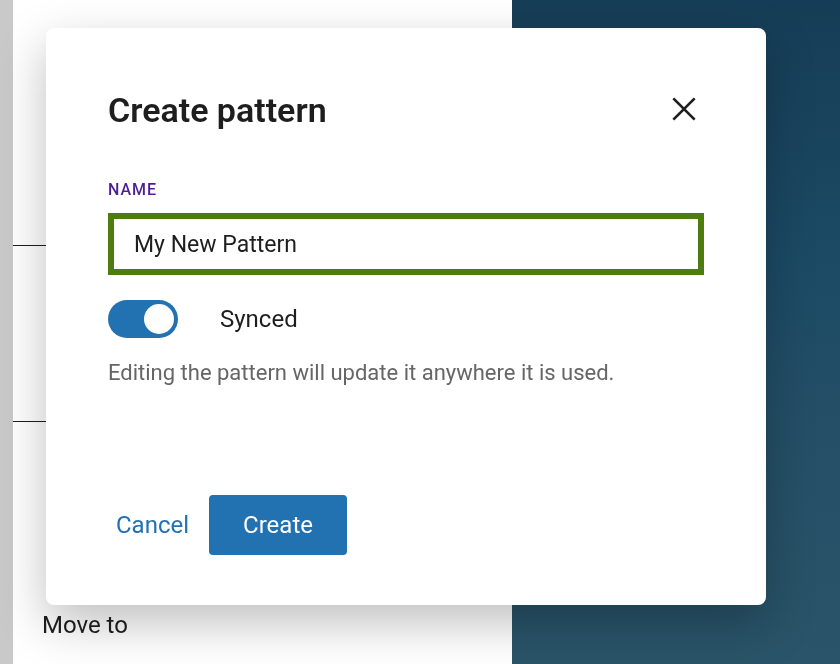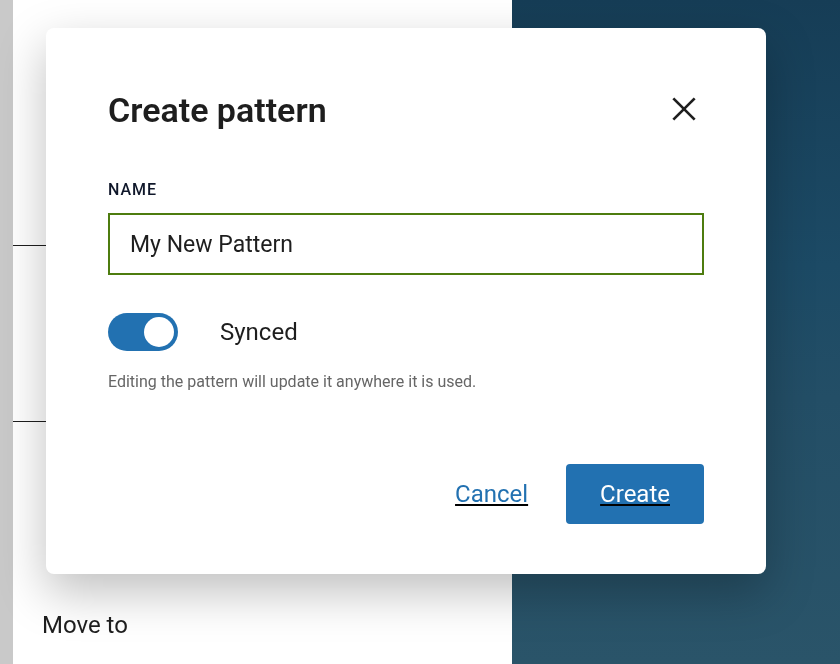--- a/index.html
+++ b/index.html
@@ -92,33 +92,33 @@
     }
     .close-btn svg {
       width: 32px;
       height: 32px;
     }
     .field-label {
       font-size: 16px;
       font-weight: 500;
       letter-spacing: 1px;
       text-transform: uppercase;
-      color: #0f172a;
+      color: #4c1d95;
       margin-bottom: 14px;
     }
     .text-input {
       width: 100%;
       height: 62px;
-      border: 2px solid #4d7c0f;
+      border: 6px solid #4d7c0f;
       padding: 0 20px;
       font-size: 23px;
       color: #1e1e1e;
       outline: none;
       font-family: inherit;
-      margin-bottom: 38px;
+      margin-bottom: 25px;
     }
     .toggle-row {
       display: flex;
       align-items: center;
       gap: 42px;
       margin-bottom: 20px;
     }
     .toggle {
       width: 70px;
       height: 38px;
@@ -136,31 +136,29 @@
       width: 30px;
       height: 30px;
       border-radius: 50%;
       background: #fff;
     }
     .toggle-label {
       font-size: 24px;
       color: #1e1e1e;
     }
     .helper-text {
-      font-size: 16px;
+      font-size: 22px;
       color: #666;
       line-height: 1.4;
-      margin-bottom: 69px;
+      margin-bottom: 104px;
     }
     .modal-actions {
       display: flex;
-      justify-content: flex-end;
-      gap: 30px;
-      align-items: center;
-      text-decoration: underline;
+      gap: 12px;
+      align-items: center;
     }
     .btn-secondary {
       background: none;
       border: none;
       color: #2271b1;
       font-size: 24px;
       cursor: pointer;
       font-family: inherit;
       padding: 18px 8px;
     }

